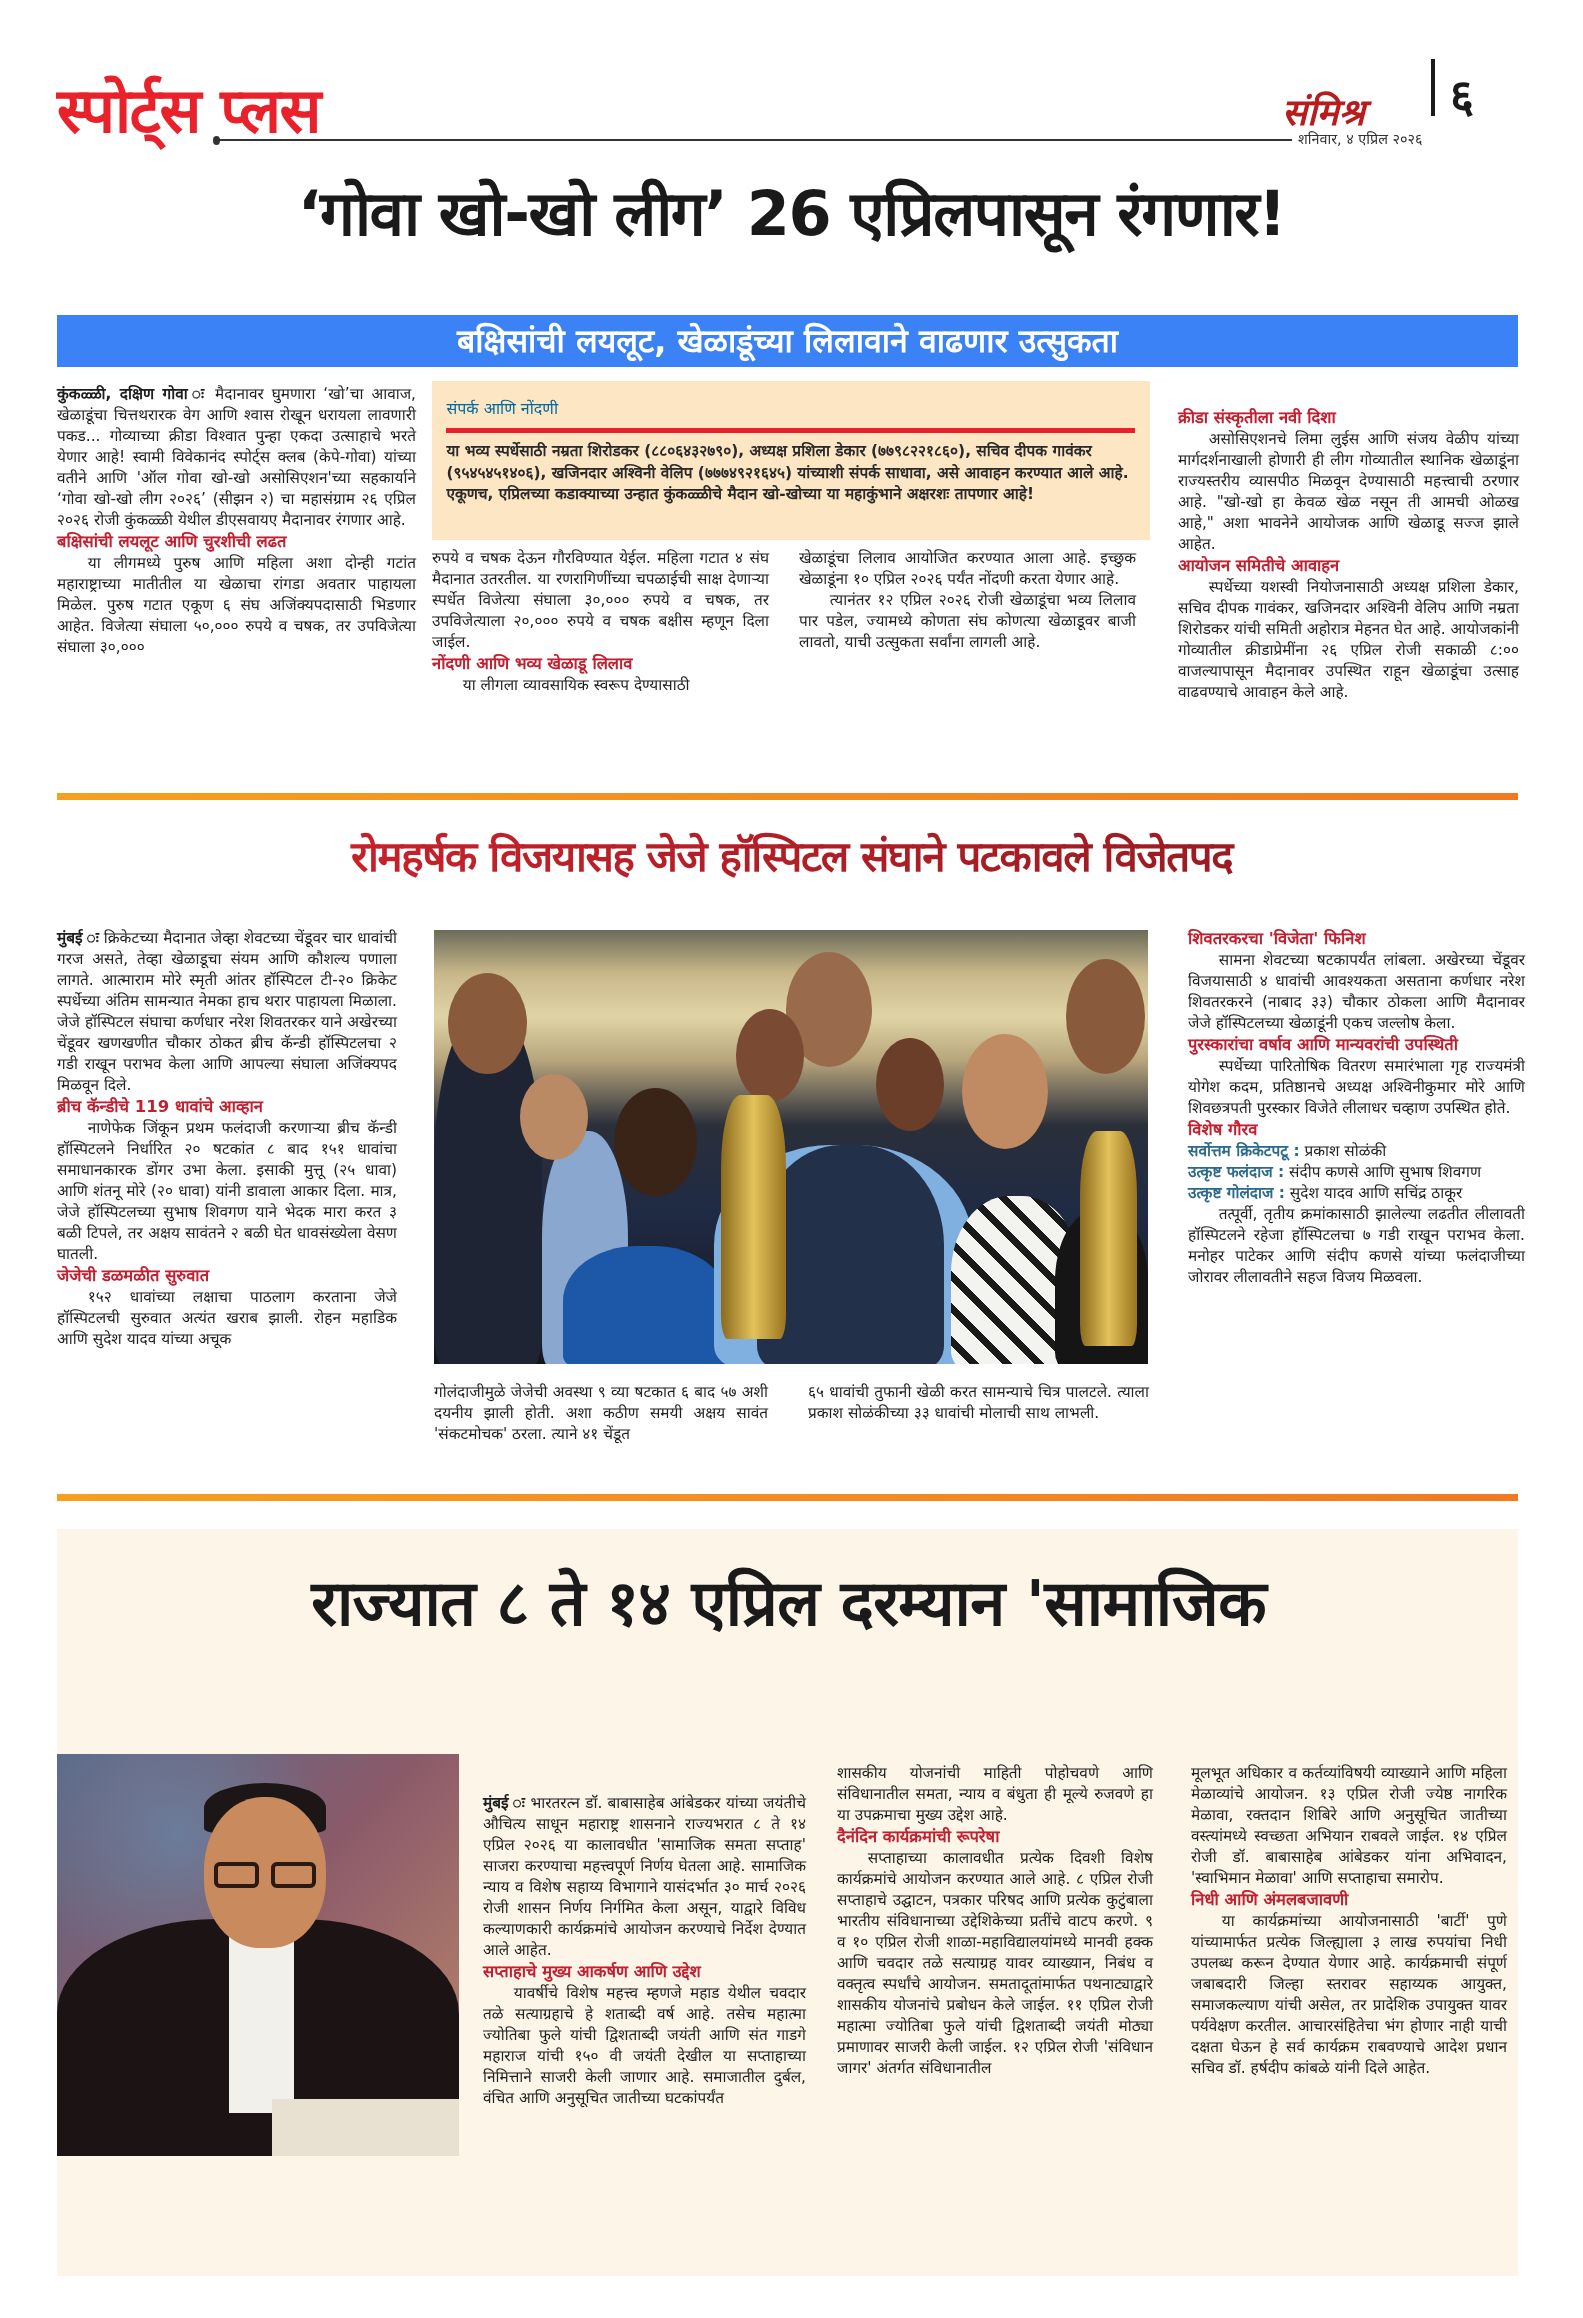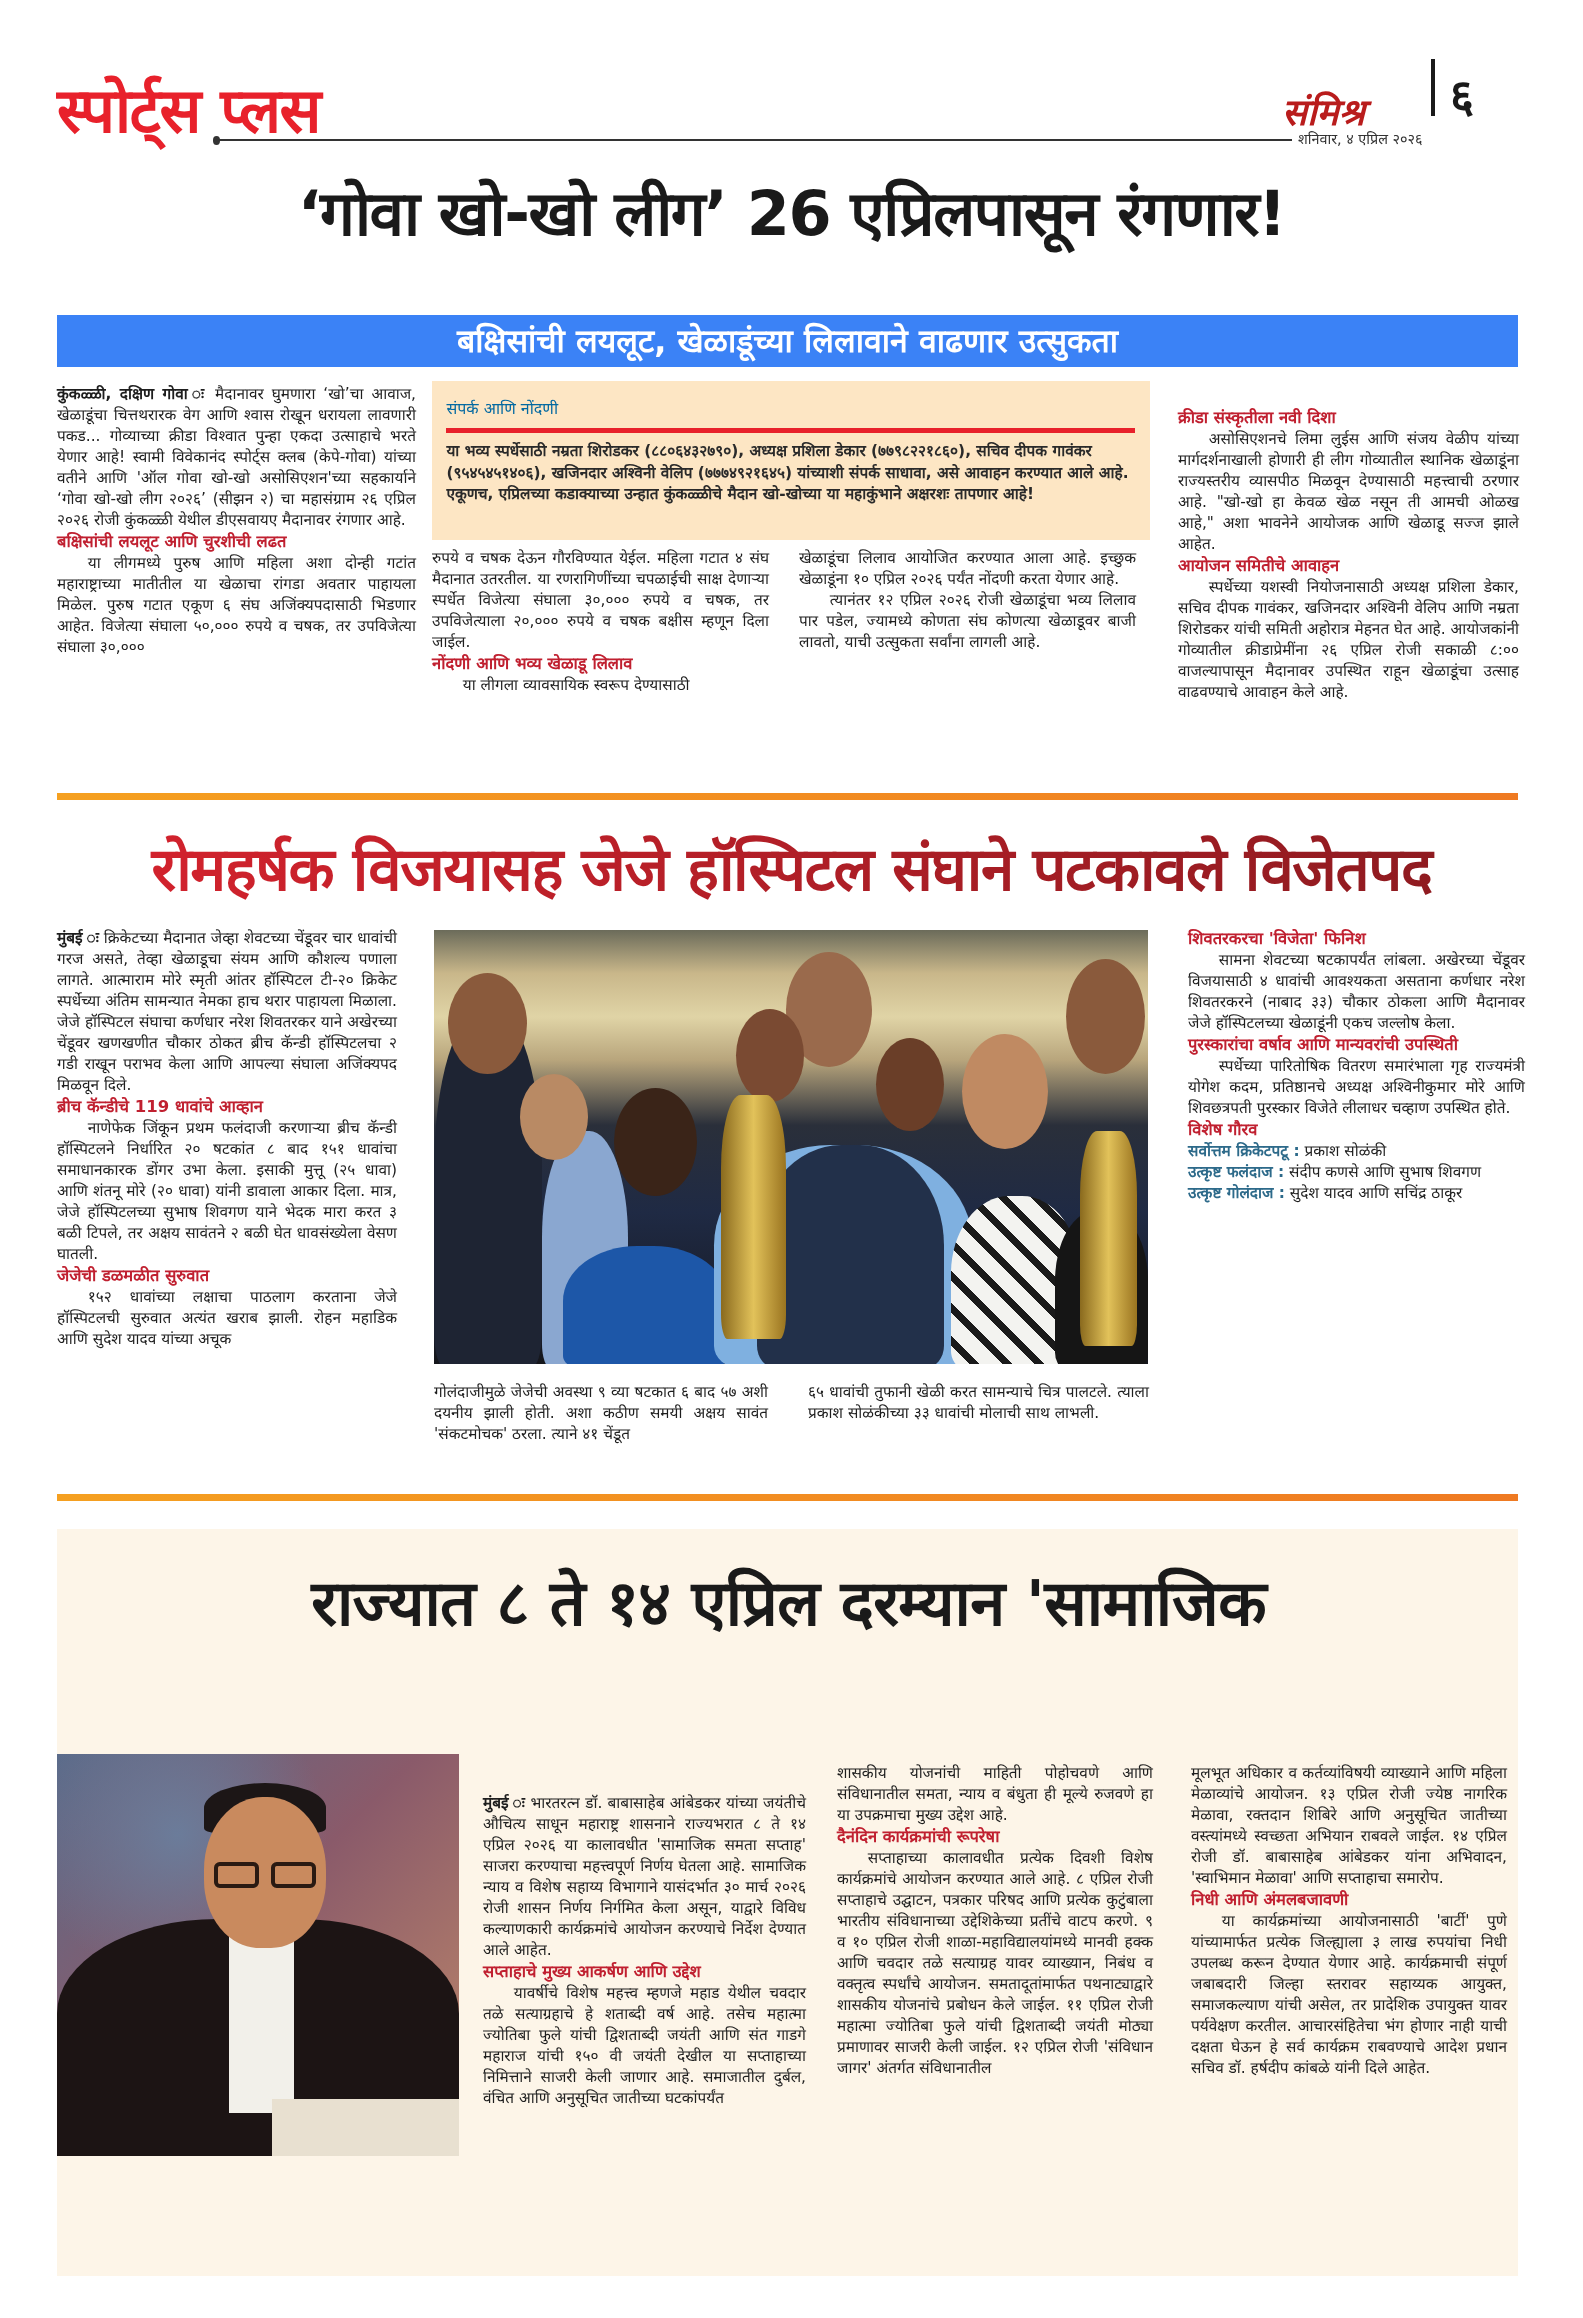--- a/index.html
+++ b/index.html
@@ -30,21 +30,21 @@
   .dateline { font-weight: 700; }
 
   .contact-box { left: 432px; top: 381px; width: 718px; height: 159px; background: #fde6c4; padding: 0 14.4px; }
   .contact-title { font-size: 16px; font-weight: 400; color: #0369a1; padding-top: 16px; }
   .contact-rule { width: 689px; height: 5px; background: #e8212b; margin-top: 8.6px; margin-bottom: 8.6px; }
   .contact-body { font-size: 15.4px; line-height: 21.5px; font-weight: 700; color: #2a2a2a; }
 
   .orange-rule { left: 57px; width: 1461px; height: 7.2px; background: linear-gradient(to right, #f5a020, #ef7a22); }
 
   
-  .h2 { left: 43px; top: 826px; width: 1497px; font-size: 60px; font-weight: 700; text-align: center; background: linear-gradient(to right, #d7232e, #8a1a1f); -webkit-background-clip: text; background-clip: text; color: transparent; letter-spacing: -1.4px; }
+  .h2 { left: 43px; top: 826px; width: 1497px; font-size: 42px; font-weight: 700; text-align: center; background: linear-gradient(to right, #d7232e, #8a1a1f); -webkit-background-clip: text; background-clip: text; color: transparent; letter-spacing: -1.4px; }
   .photo { left: 434px; top: 930px; width: 714px; height: 434px; overflow: hidden;
            background: linear-gradient(180deg, #6b6b5a 0%, #c9b78a 10%, #e0d4a6 20%, #b8a57c 30%, #2a2f3a 45%, #1f2a44 65%, #15161b 100%); }
   .photo .person { position: absolute; border-radius: 45% 45% 10% 10%; }
   .photo .head { position: absolute; border-radius: 50%; background: #8a5a3c; }
   .photo .trophy { position: absolute; background: linear-gradient(90deg,#8a6a1e,#e2c25a,#9a7420); border-radius: 30% 30% 10% 10%; }
 
   
   .panel { left: 57px; top: 1529px; width: 1461px; height: 747px; background: #fdf5e8; }
   .h3 { left: 72px; top: 1555px; width: 1433px; font-size: 63px; font-weight: 700; text-align: center; line-height: 98px; color: #1a1a1a; letter-spacing: -0.7px; }
   .portrait { left: 57px; top: 1754px; width: 402px; height: 402px; overflow: hidden;
@@ -146,20 +146,21 @@
 
 <div class="abs col" style="left:1188px; top:928px; width:337px;">
   <div class="sub-red">शिवतरकरचा 'विजेता' फिनिश</div>
   <p class="ind">सामना शेवटच्या षटकापर्यंत लांबला. अखेरच्या चेंडूवर विजयासाठी ४ धावांची आवश्यकता असताना कर्णधार नरेश शिवतरकरने (नाबाद ३३) चौकार ठोकला आणि मैदानावर जेजे हॉस्पिटलच्या खेळाडूंनी एकच जल्लोष केला.</p>
   <div class="sub-red">पुरस्कारांचा वर्षाव आणि मान्यवरांची उपस्थिती</div>
   <p class="ind">स्पर्धेच्या पारितोषिक वितरण समारंभाला गृह राज्यमंत्री योगेश कदम, प्रतिष्ठानचे अध्यक्ष अश्विनीकुमार मोरे आणि शिवछत्रपती पुरस्कार विजेते लीलाधर चव्हाण उपस्थित होते.</p>
   <div class="sub-red">विशेष गौरव</div>
   <p><span class="sub-blue">सर्वोत्तम क्रिकेटपटू :</span> <span>प्रकाश सोळंकी</span></p>
   <p><span class="sub-blue">उत्कृष्ट फलंदाज :</span> <span>संदीप कणसे आणि सुभाष शिवगण</span></p>
   <p><span class="sub-blue">उत्कृष्ट गोलंदाज :</span> <span>सुदेश यादव आणि सचिंद्र ठाकूर</span></p>
+  <p class="ind">तत्पूर्वी, तृतीय क्रमांकासाठी झालेल्या लढतीत लीलावती हॉस्पिटलने रहेजा हॉस्पिटलचा ७ गडी राखून पराभव केला. मनोहर पाटेकर आणि संदीप कणसे यांच्या फलंदाजीच्या जोरावर लीलावतीने सहज विजय मिळवला.</p>
 </div>
 
 <div class="abs orange-rule" style="top:1494px;"></div>
 
 <div class="abs panel"></div>
 <div class="abs h3">
   <div>राज्यात ८ ते १४ एप्रिल दरम्यान 'सामाजिक</div>
 </div>
 
 <div class="abs portrait">

